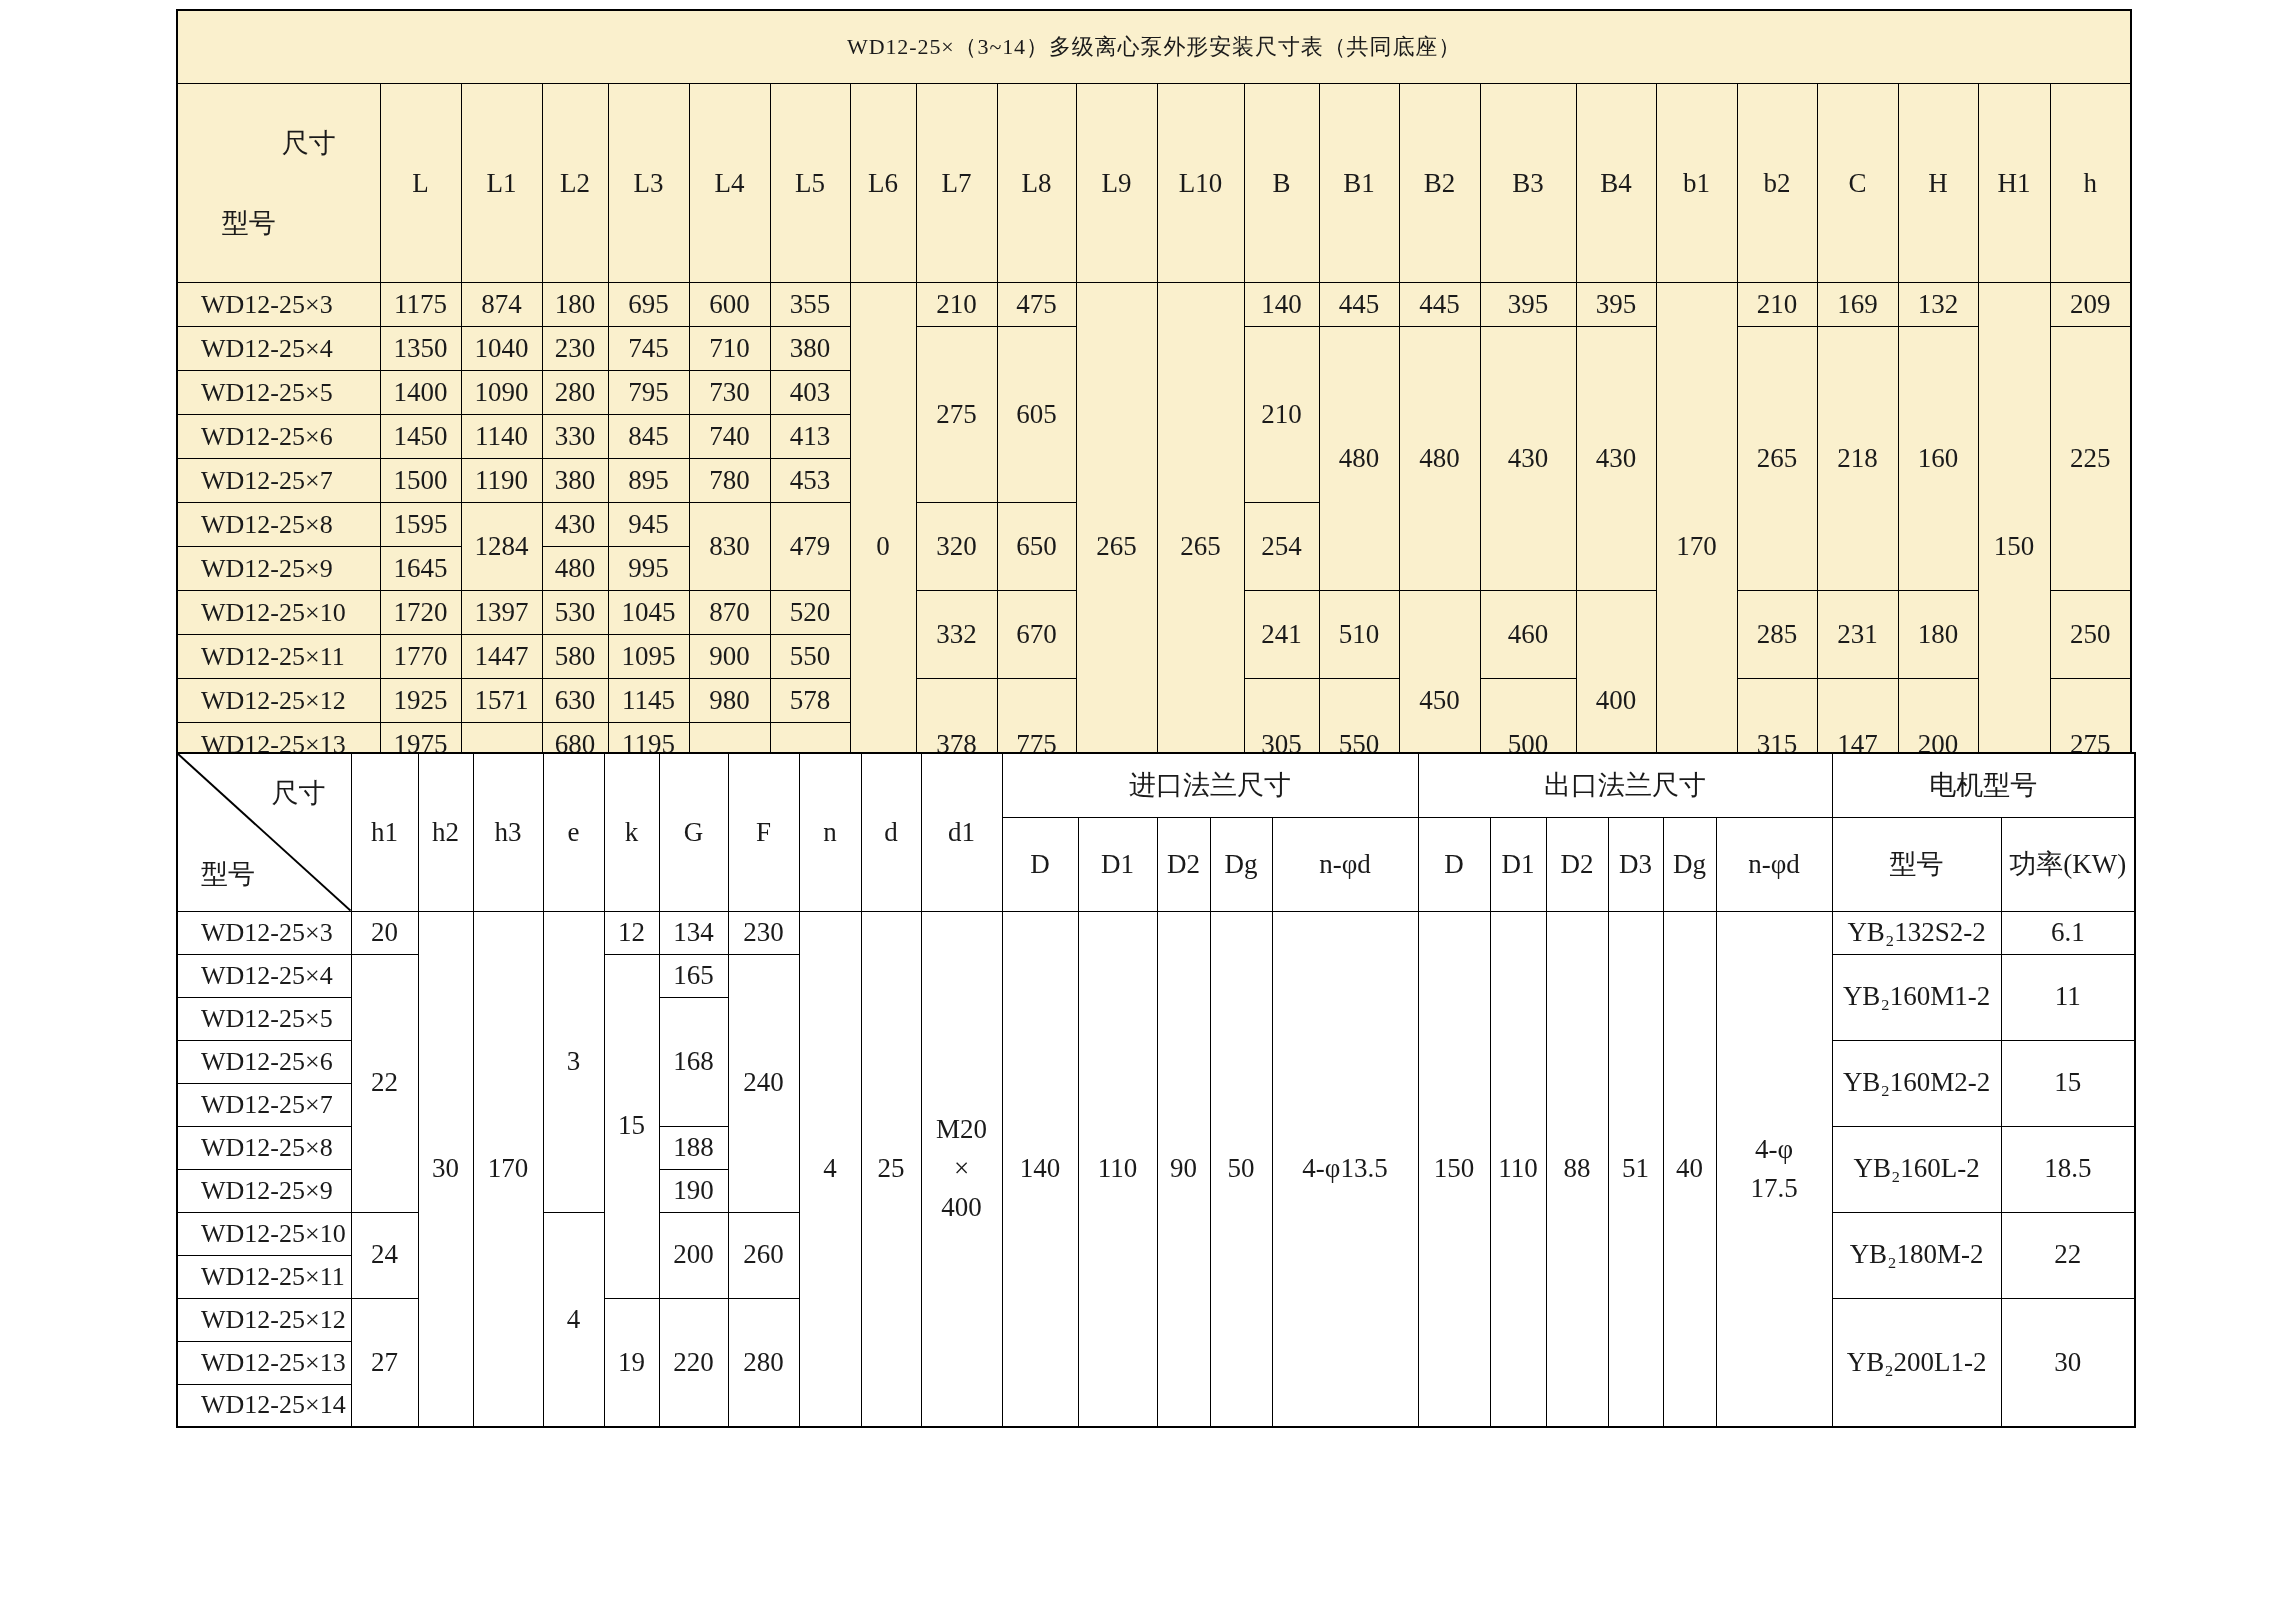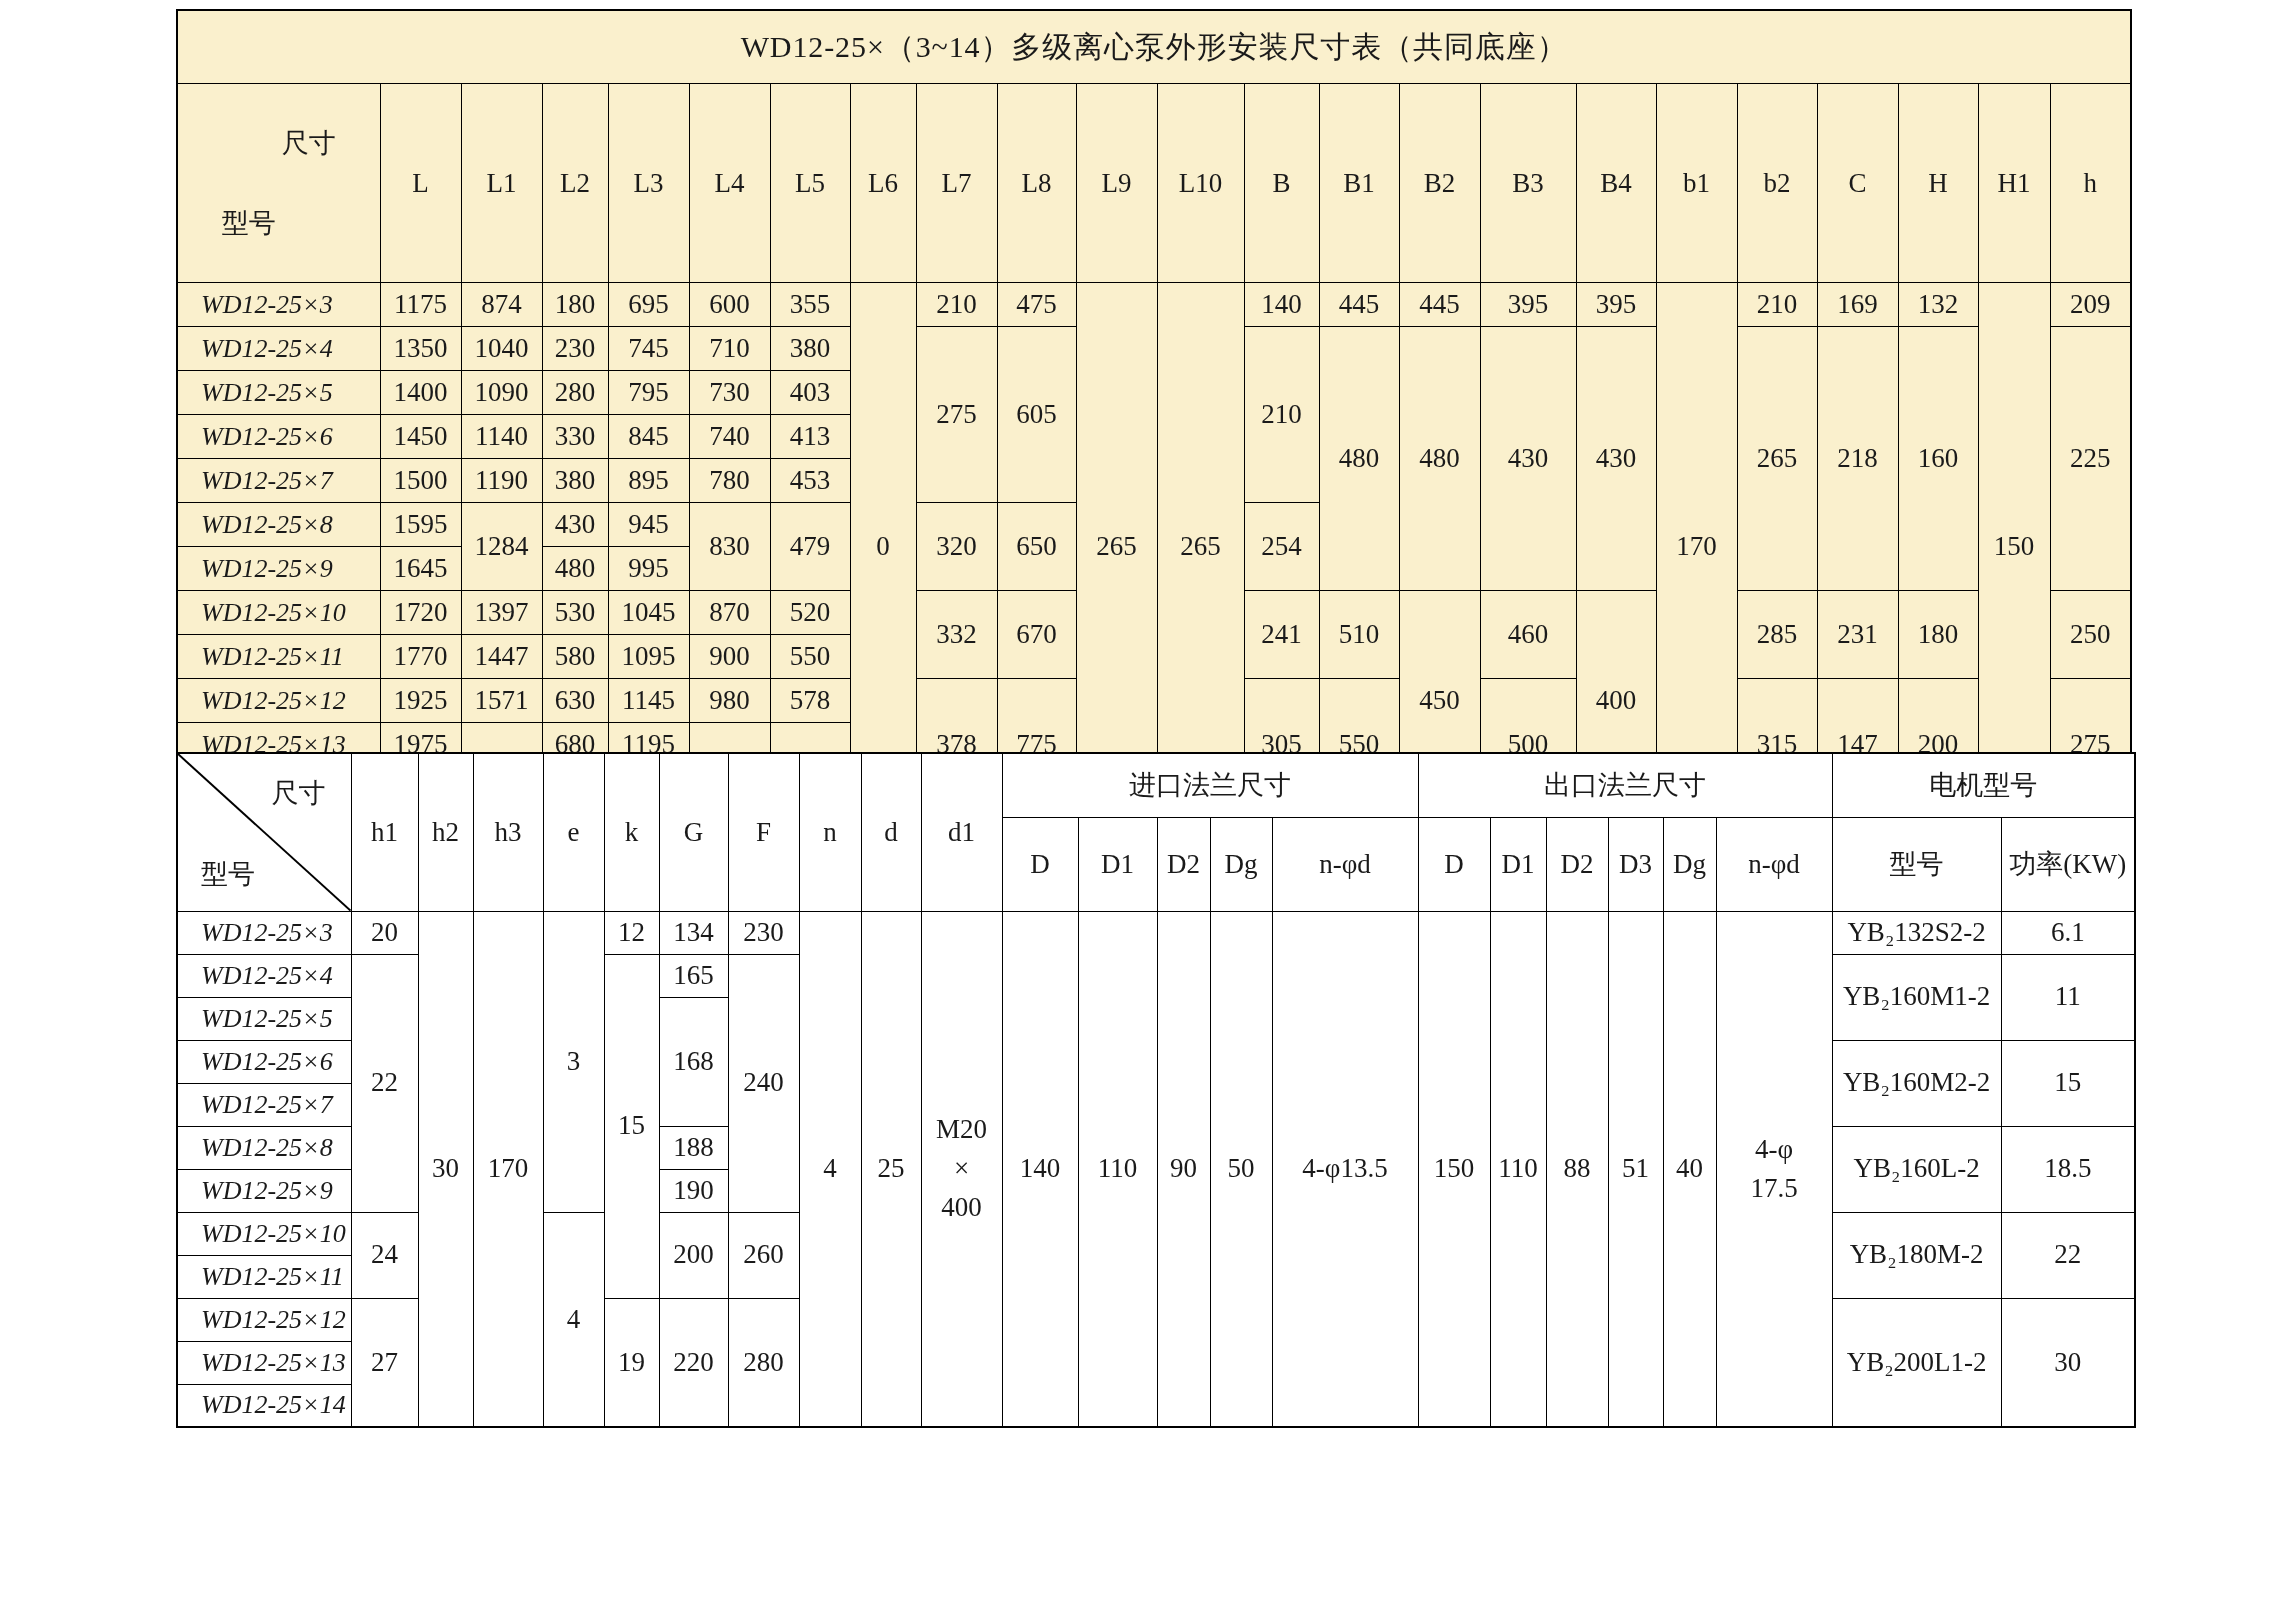--- a/index.html
+++ b/index.html
@@ -13,30 +13,30 @@
   table{border-collapse:collapse;table-layout:fixed;}
   th,td{
     border:1.8px solid #000;
     text-align:center;vertical-align:middle;
     font-weight:normal;font-size:27px;
     padding:0;white-space:pre-line;line-height:1.45;
     overflow:hidden;
   }
   
   #t1{position:absolute;left:176px;top:9px;width:1955px;border:2.7px solid #000;}
-  #t1 .title{height:72px;font-size:30px;letter-spacing:0.9px;margin-left:24px;}
+  #t1 .title{height:72px;font-size:22px;letter-spacing:0.9px;margin-left:24px;}
   #t1 thead .hdr th{height:93px;}
   #t1 tbody tr{height:44px;}
   
   #t2{position:absolute;left:176px;top:752px;width:1957px;border:2.7px solid #000;background:#fff;}
   #t2 .grp{height:54px;}
   #t2 .sub th{height:78px;}
   #t2 tbody tr{height:43px;}
   
-  .model{text-align:left;padding-left:23px;font-size:26px;white-space:nowrap;font-style:italic;}
+  .model{text-align:left;padding-left:23px;font-size:26px;white-space:nowrap;}
   
   .corner1 div{line-height:1.5;}
   .c1-top{transform:translateX(30px);}
   .c1-bot{transform:translateX(-30px);}
   .corner2{position:relative;}
   .corner2 svg{position:absolute;left:0;top:0;width:100%;height:100%;display:block;}
   .c2-top{position:absolute;top:19.7px;right:25px;}
   .c2-bot{position:absolute;bottom:16px;left:23px;}
 </style>
 </head>

